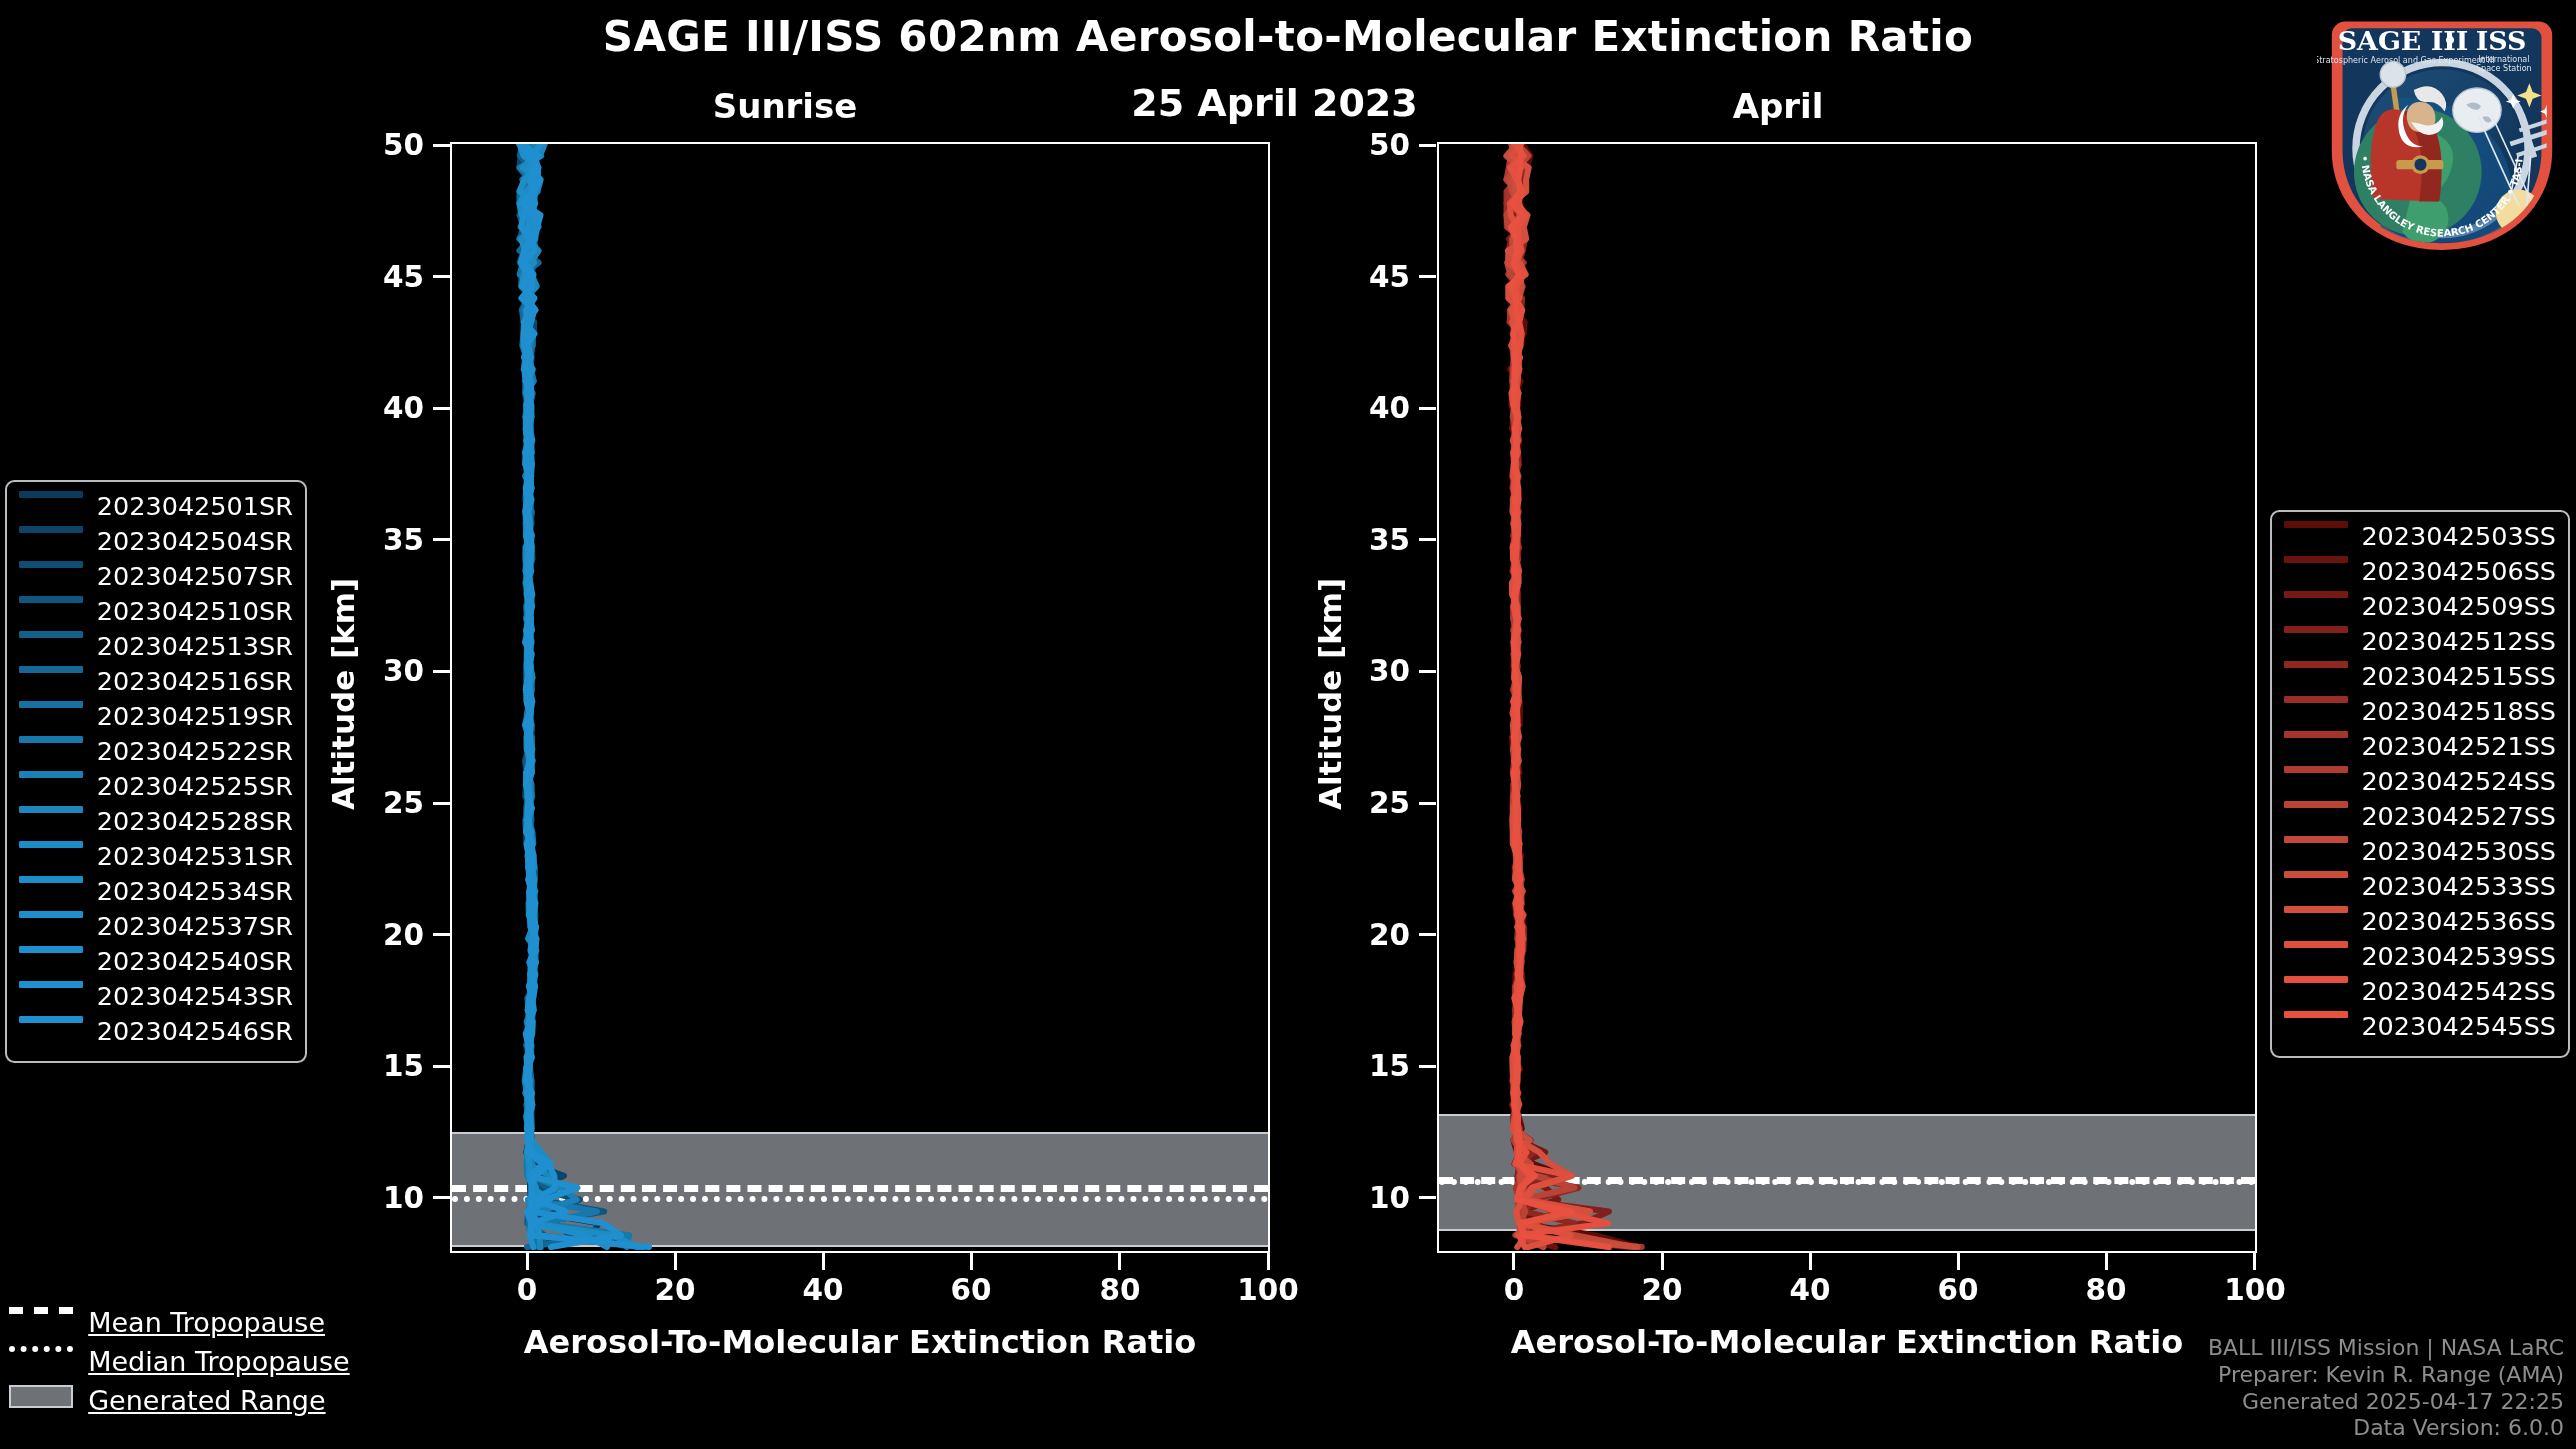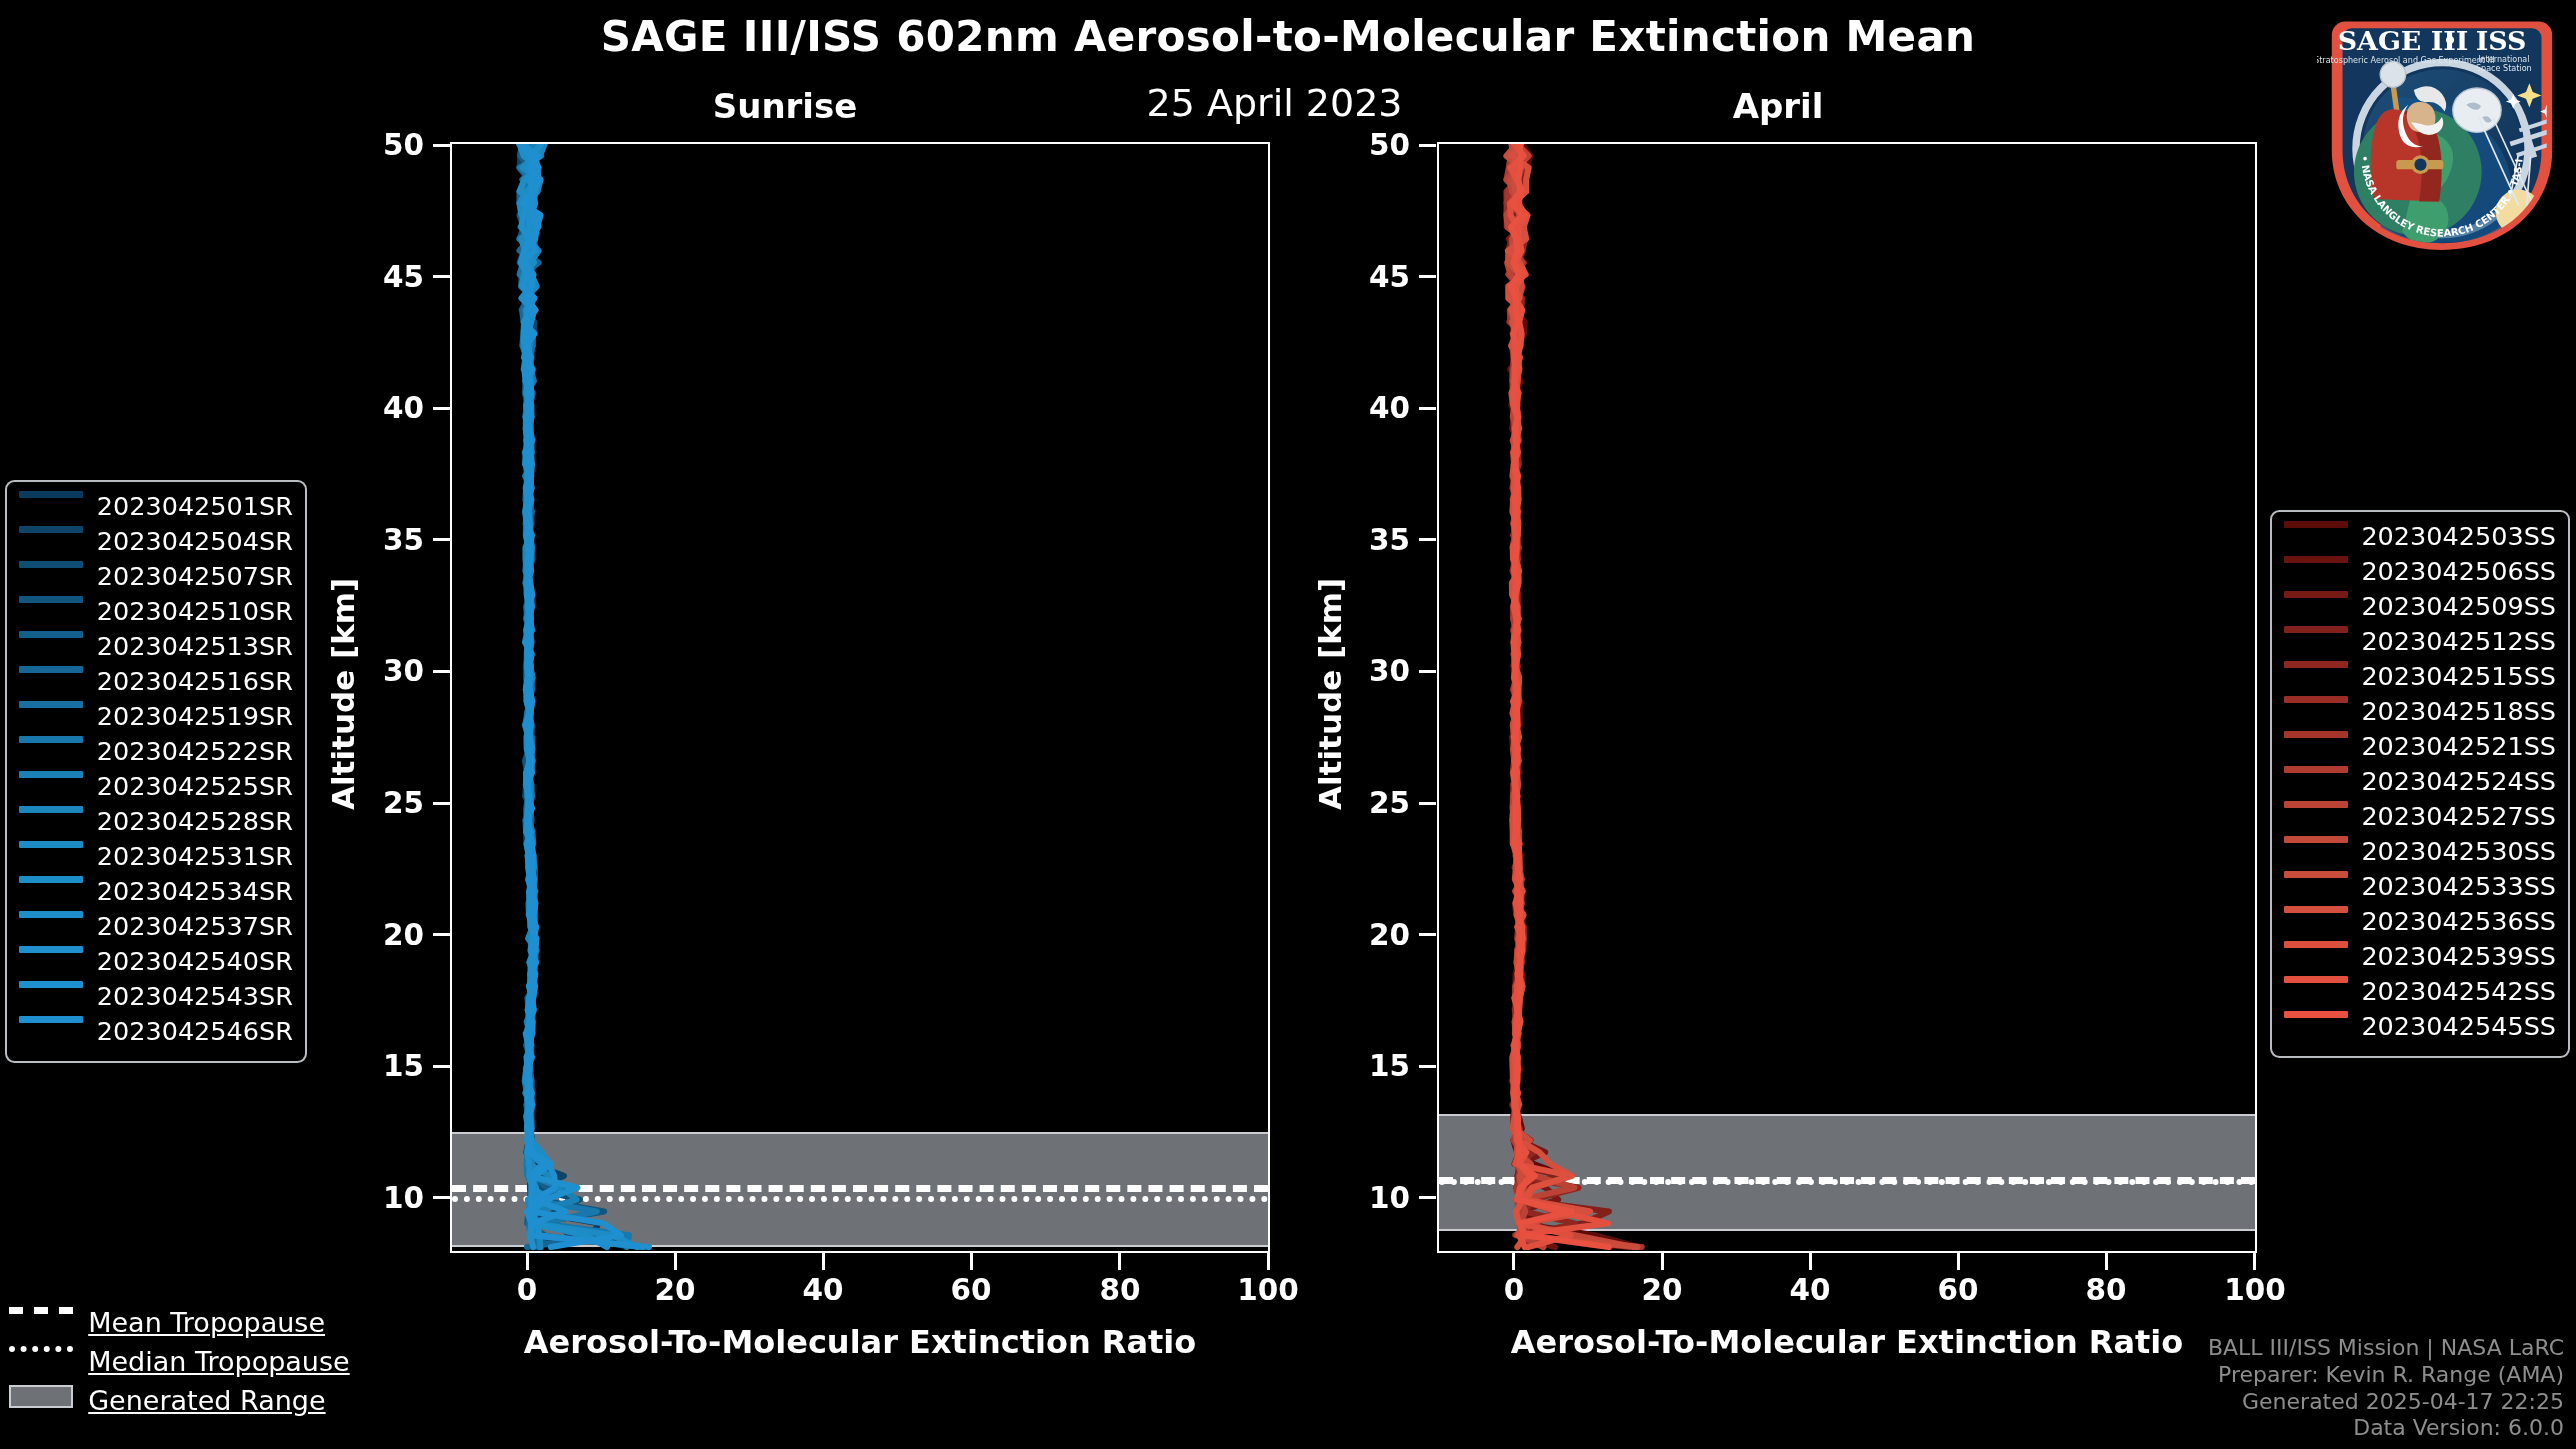--- a/index.html
+++ b/index.html
@@ -10,21 +10,21 @@
 
   
   #main-title{
     left:0;right:0;top:12px;text-align:center;
     font-size:42px;font-weight:bold;letter-spacing:0.3px;
     color:#fff;
   }
   #sunrise-label{left:671px;top:86px;width:228px;text-align:center;
     font-size:34px;font-weight:bold;}
   #date-label{left:1033px;top:81px;width:483px;text-align:center;
-    font-size:38px;font-weight:normal;}
+    font-size:38px;font-weight:bold;}
   #sunset-label{left:1664px;top:86px;width:228px;text-align:center;
     font-size:34px;font-weight:bold;}
 
   
   .panel{position:absolute;box-sizing:border-box;border:2.7px solid #fff;background:#000;}
   #panel-sunrise{left:450px;top:142px;width:820px;height:1111px;}
   #panel-sunset {left:1437px;top:142px;width:820px;height:1111px;}
 
   .plot-inner{position:absolute;inset:0;overflow:hidden;}
 
@@ -75,21 +75,21 @@
   
   #credits{right:12px;bottom:6.7px;text-align:right;
      font-size:22px;line-height:1.22;color:#8d8d8d;}
 
   
   #logo{right:9.4px;top:4px;width:250px;height:250px;}
 </style>
 </head>
 <body>
 
-<div class="abs" id="main-title">SAGE III/ISS 602nm Aerosol-to-Molecular Extinction Mean</div>
+<div class="abs" id="main-title">SAGE III/ISS 602nm Aerosol-to-Molecular Extinction Ratio</div>
 <div class="abs" id="sunrise-label">Sunrise</div>
 <div class="abs" id="date-label">25 April 2023</div>
 <div class="abs" id="sunset-label">April</div>
 
 <div class="abs" id="logo">
   <svg viewBox="0 0 372 372" width="250" height="250">
     <defs>
       <clipPath id="badgeClip">
         <path d="M46 30 h280 a16 16 0 0 1 16 16 v170 c0 78 -62 140 -156 140 c-94 0 -156 -62 -156 -140 v-170 a16 16 0 0 1 16 -16 z"></path>
       </clipPath>

